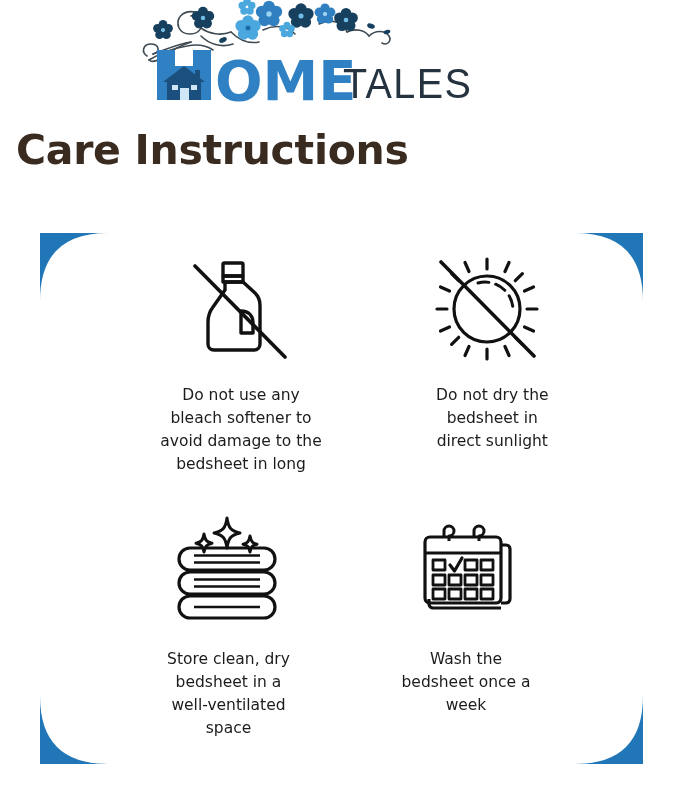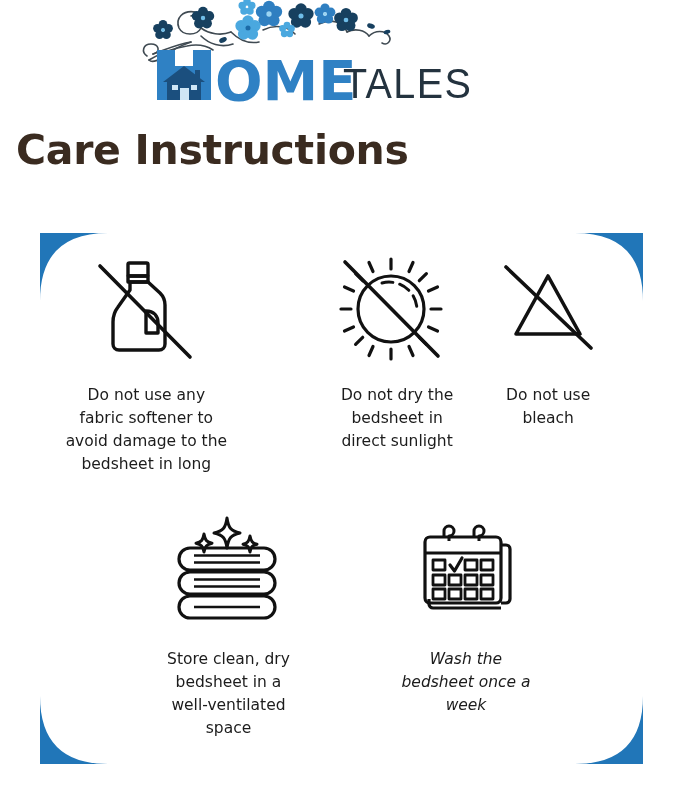--- a/index.html
+++ b/index.html
@@ -93,21 +93,21 @@
     font-weight: 500;
     white-space: pre-line;
   }
 
   
   #item-softener { width: 205px; }
   #item-sunlight { width: 205px; align-items: flex-end; }
   #item-bleach   { width: 190px; }
   
   #item-store { width: 205px; margin-right: 40px; }
-  #item-wash  { width: 190px; font-style: italic; }
+  #item-wash  { width: 190px; }
 
   svg { overflow: visible; }
 </style>
 </head>
 <body>
 
 <div id="page">
 
   <div id="logo-area">
     <svg id="logo-svg" width="300" height="118" viewBox="0 0 300 118">
@@ -267,21 +267,21 @@
                        C76.5,105 79,102.5 79,99 L79,60
                        C79,55 77.5,51.5 74,48 L62,37 Z"></path>
 
               <path d="M60,66 C68,66 72,71 72,78 L72,88 L60,88 Z"></path>
             </g>
 
             <line x1="14" y1="21" x2="104" y2="112" stroke="#111111" stroke-width="3.6" stroke-linecap="round"></line>
           </svg>
         </div>
         <div class="care-caption">Do not use any
-fabric softener to
+bleach softener to
 avoid damage to the
 bedsheet in long</div>
       </div>
 
       <div class="care-item" id="item-sunlight">
         <div class="icon-box">
           <svg width="124" height="122" viewBox="0 0 124 122">
             <g stroke="#111111" stroke-width="3.2" fill="none" stroke-linecap="round">
               <circle cx="62" cy="64" r="33"></circle>
 
@@ -307,30 +307,20 @@
               </g>
             </g>
             <line x1="16" y1="17" x2="109" y2="111" stroke="#111111" stroke-width="3.6" stroke-linecap="round"></line>
           </svg>
         </div>
         <div class="care-caption">Do not dry the
 bedsheet in
 direct sunlight</div>
       </div>
 
-      <div class="care-item" id="item-bleach">
-        <div class="icon-box">
-          <svg width="112" height="112" viewBox="0 0 112 112">
-            <path d="M56,26 L88,84 H24 Z" fill="none" stroke="#111111" stroke-width="3.6" stroke-linejoin="round"></path>
-            <line x1="14" y1="17" x2="99" y2="98" stroke="#111111" stroke-width="3.6" stroke-linecap="round"></line>
-          </svg>
-        </div>
-        <div class="care-caption">Do not use
-bleach</div>
-      </div>
     </div>
 
     <div class="care-row" id="row-2">
 
       <div class="care-item" id="item-store">
         <div class="icon-box">
           <svg width="126" height="116" viewBox="0 0 126 116">
             <g stroke="#111111" stroke-width="3.2" fill="none">
 
               <path d="M24,36 h74 a11,11 0 0 1 0,22 h-74 a11,11 0 0 1 0,-22 z"></path>

